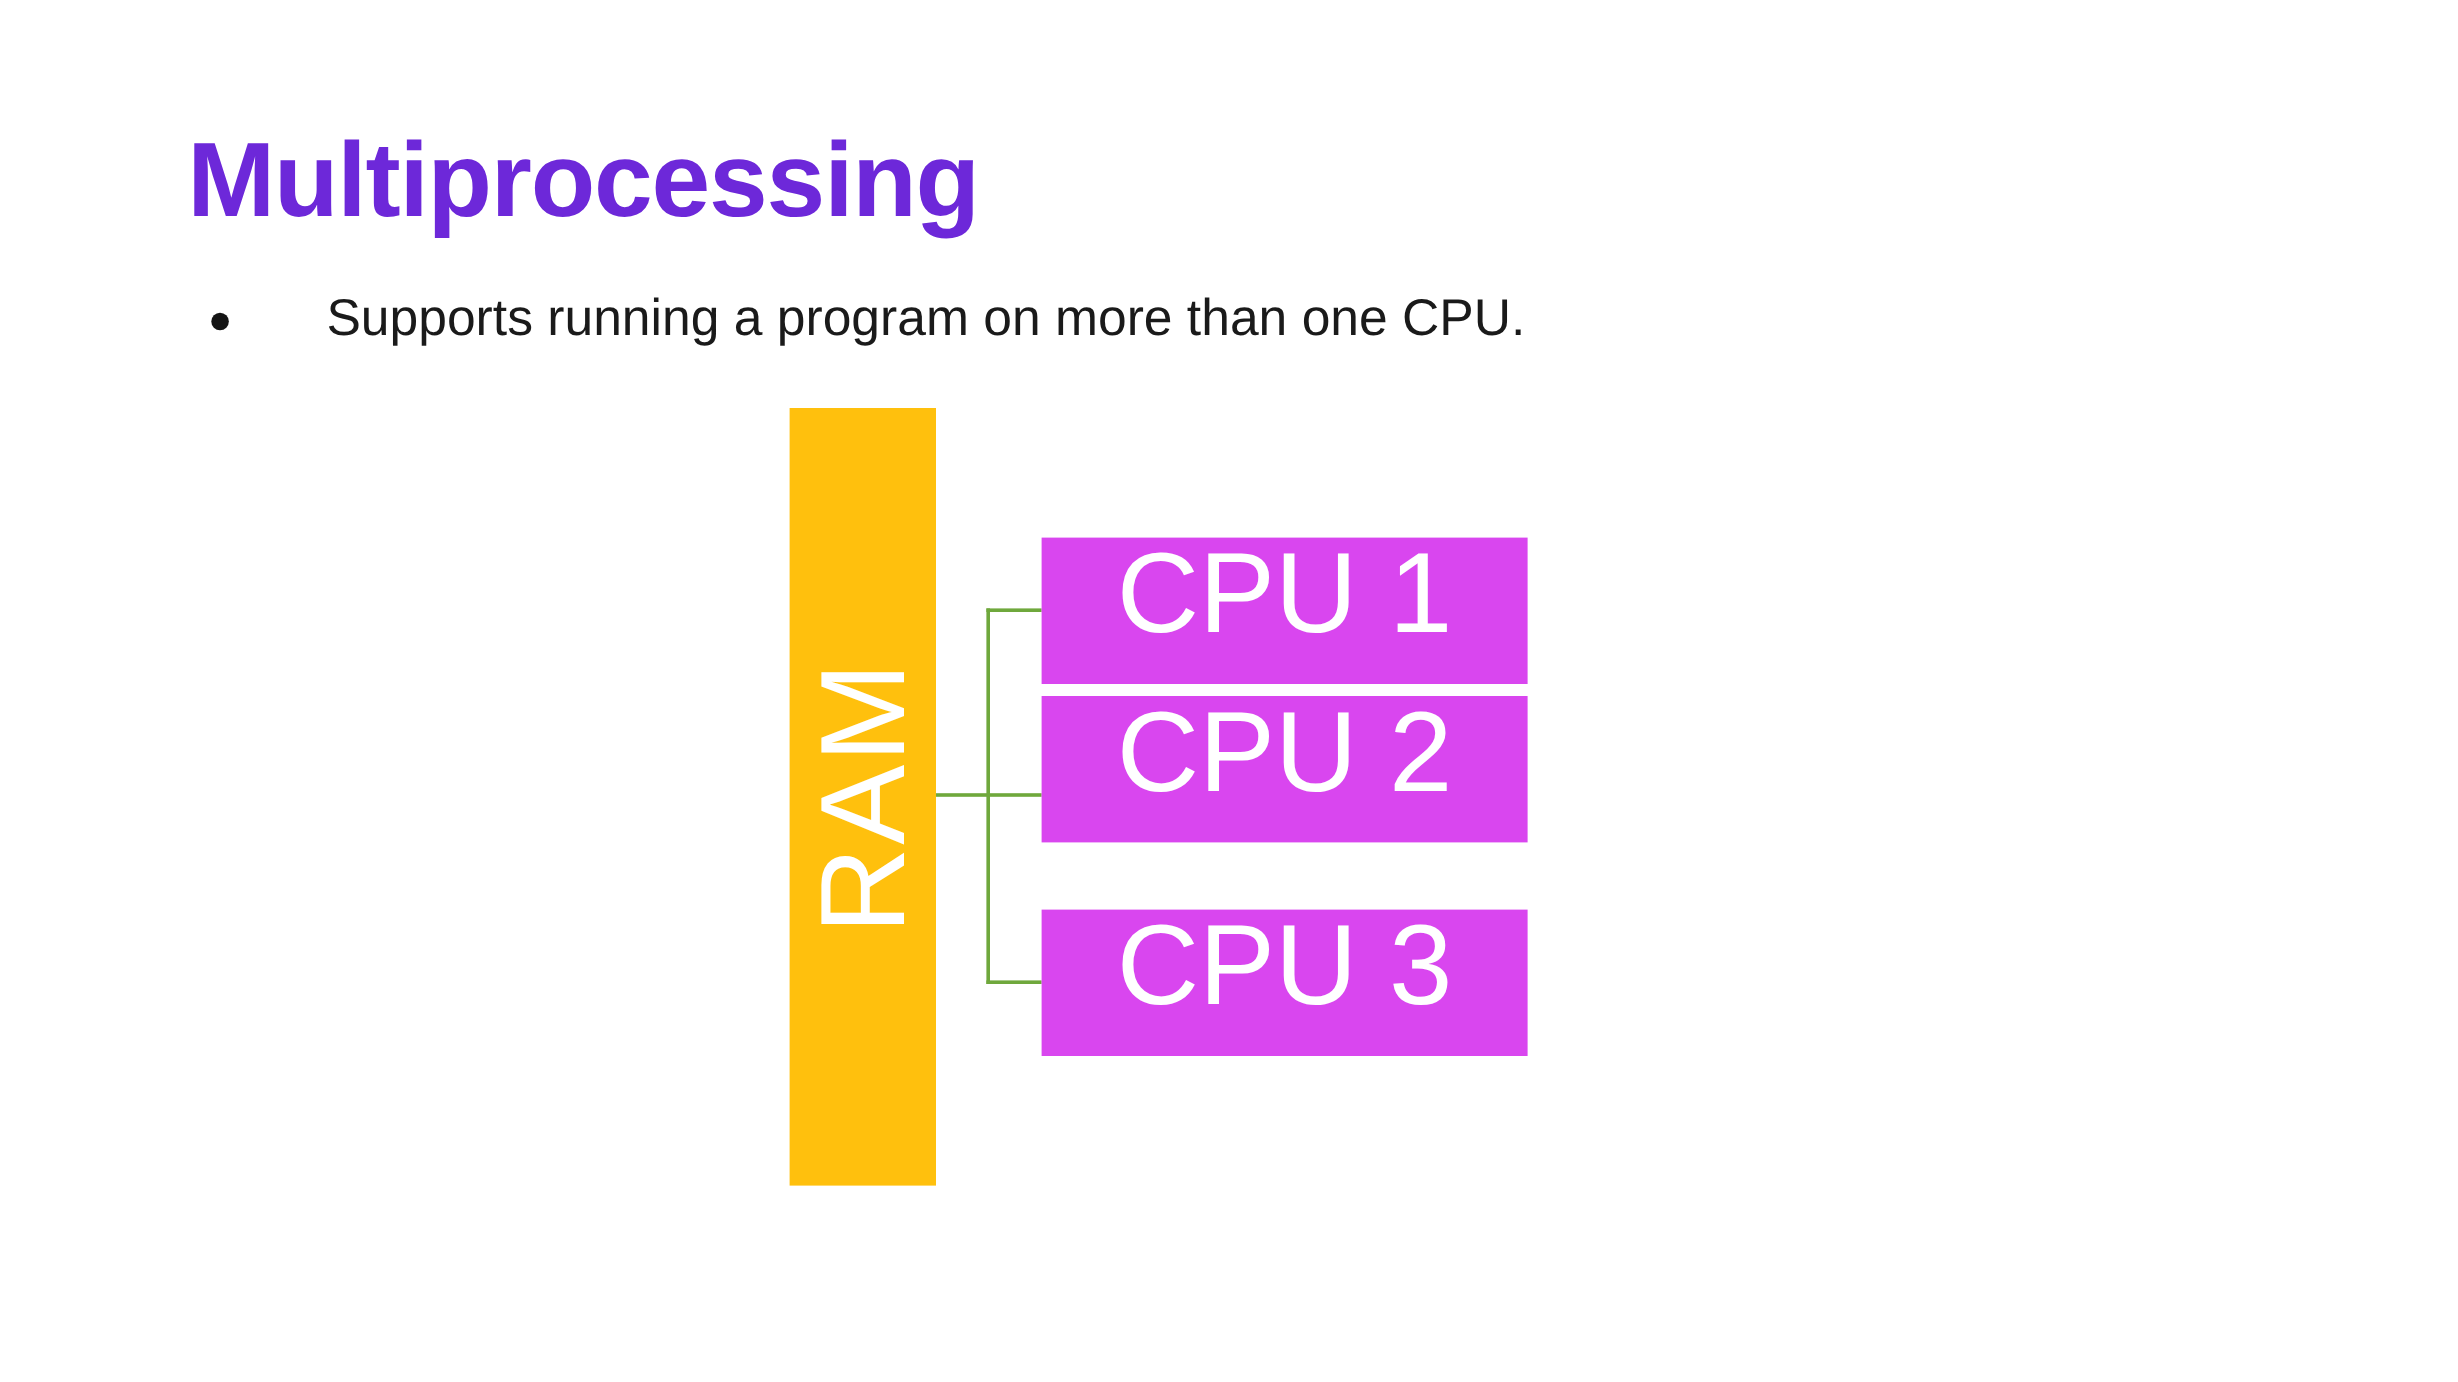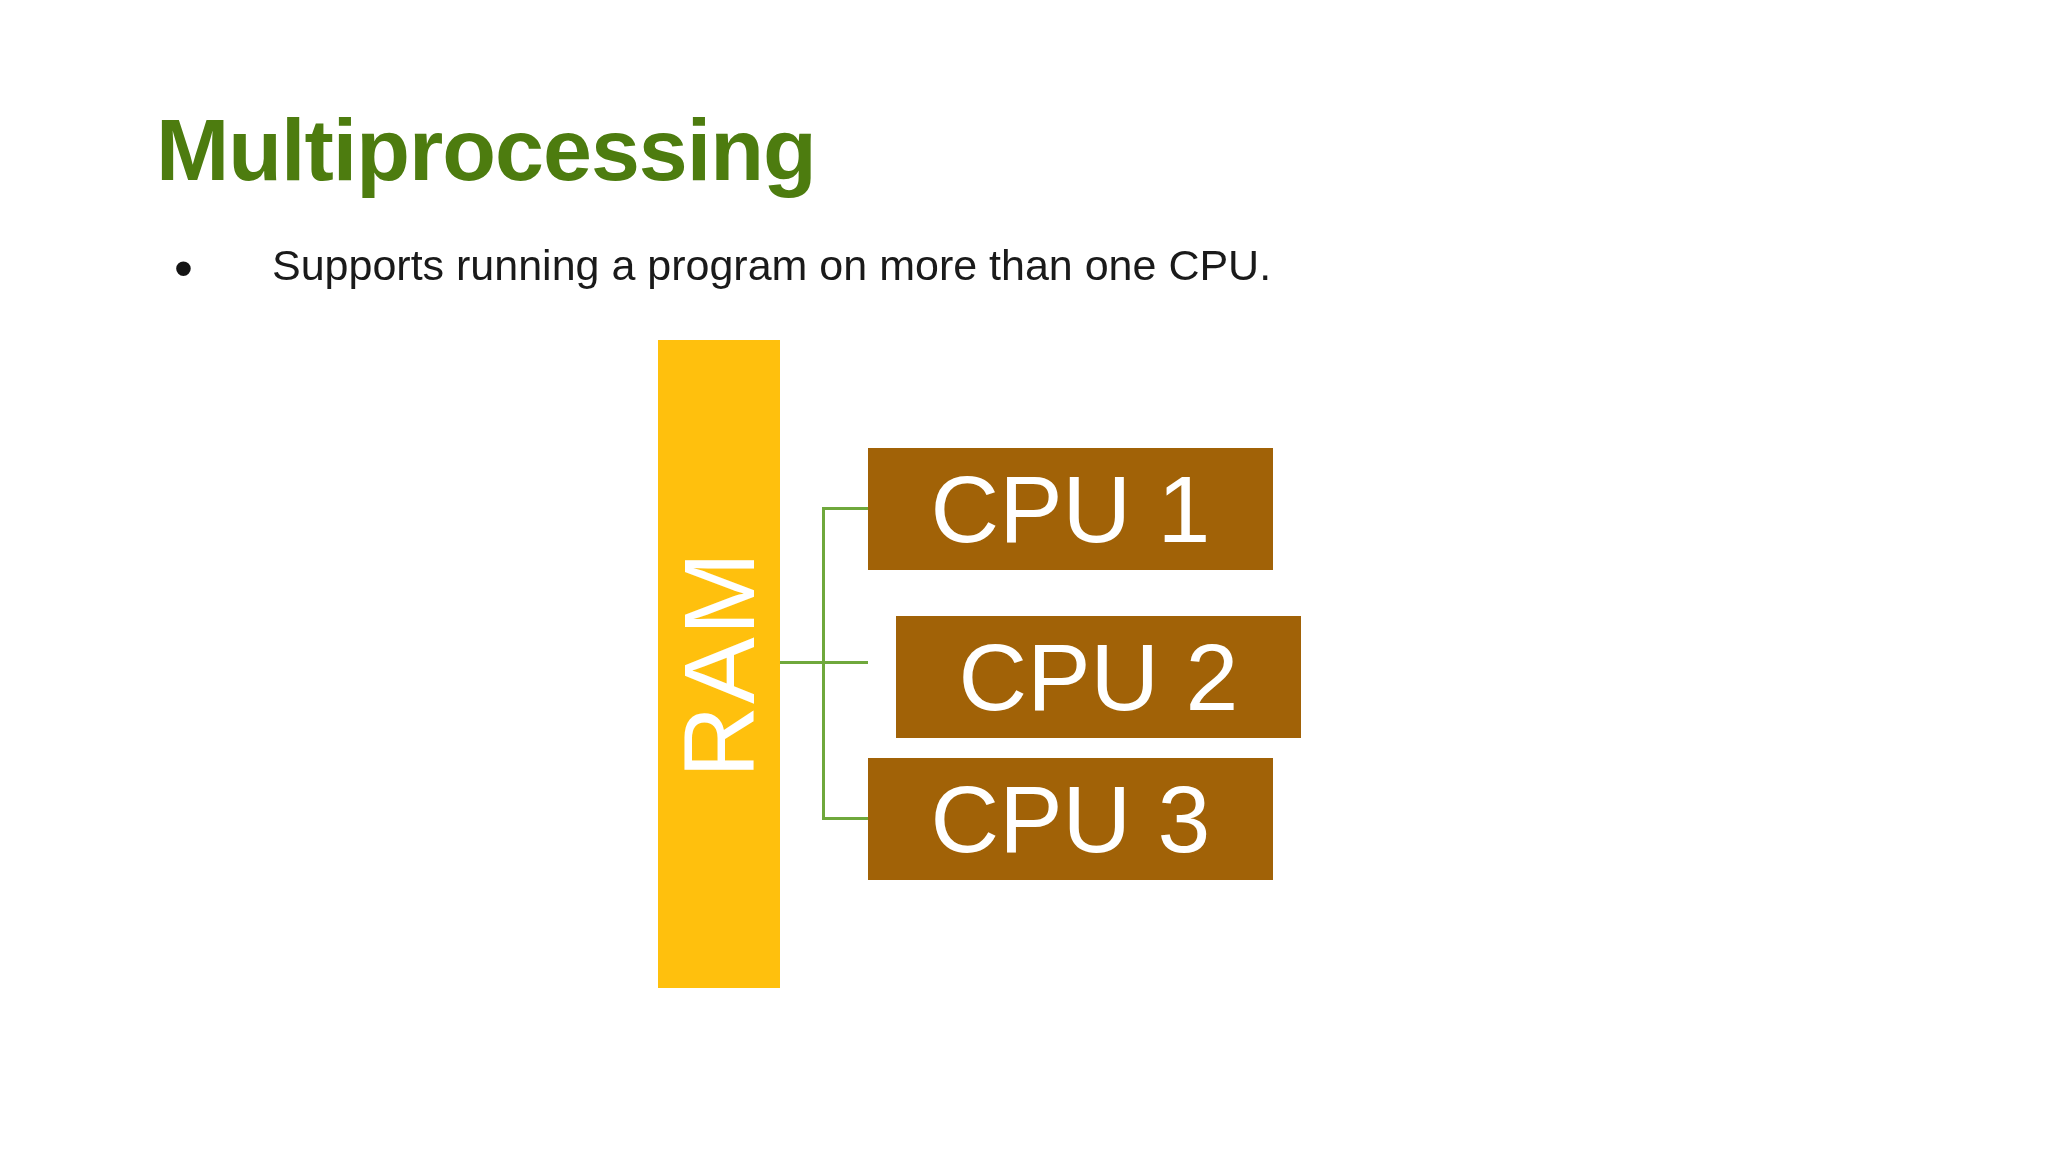--- a/index.html
+++ b/index.html
@@ -18,21 +18,21 @@
 
   
   .title {
     position: absolute;
     left: 156px;
     top: 106px;
     font-size: 88px;
     font-weight: 700;
     letter-spacing: -1px;
     line-height: 1;
-    color: #4d7c0f;
+    color: #6d28d9;
     white-space: nowrap;
   }
 
   
   .bullet-marker {
     position: absolute;
     left: 174px;
     top: 241px;
     font-size: 54px;
     line-height: 1;
@@ -78,27 +78,26 @@
   .line-trunk  { left: 822px; top: 507px; width: 3px;   height: 313px; }
   .line-stub1  { left: 822px; top: 507px; width: 46px;  height: 3px; }
   .line-stub3  { left: 822px; top: 817px; width: 46px;  height: 3px; }
 
   
   .cpu-box {
     position: absolute;
     left: 868px;
     width: 405px;
     height: 122px;
-    background: #a16207;
+    background: #d946ef;
     display: flex;
-    align-items: center;
     justify-content: center;
   }
   .cpu-box-1 { top: 448px; }
-  .cpu-box-2 { top: 616px; margin-left: 28px; }
+  .cpu-box-2 { top: 580px; }
   .cpu-box-3 { top: 758px; }
   .cpu-label {
     color: #ffffff;
     font-size: 95px;
     line-height: 1;
     white-space: nowrap;
   }
 </style>
 </head>
 <body>

